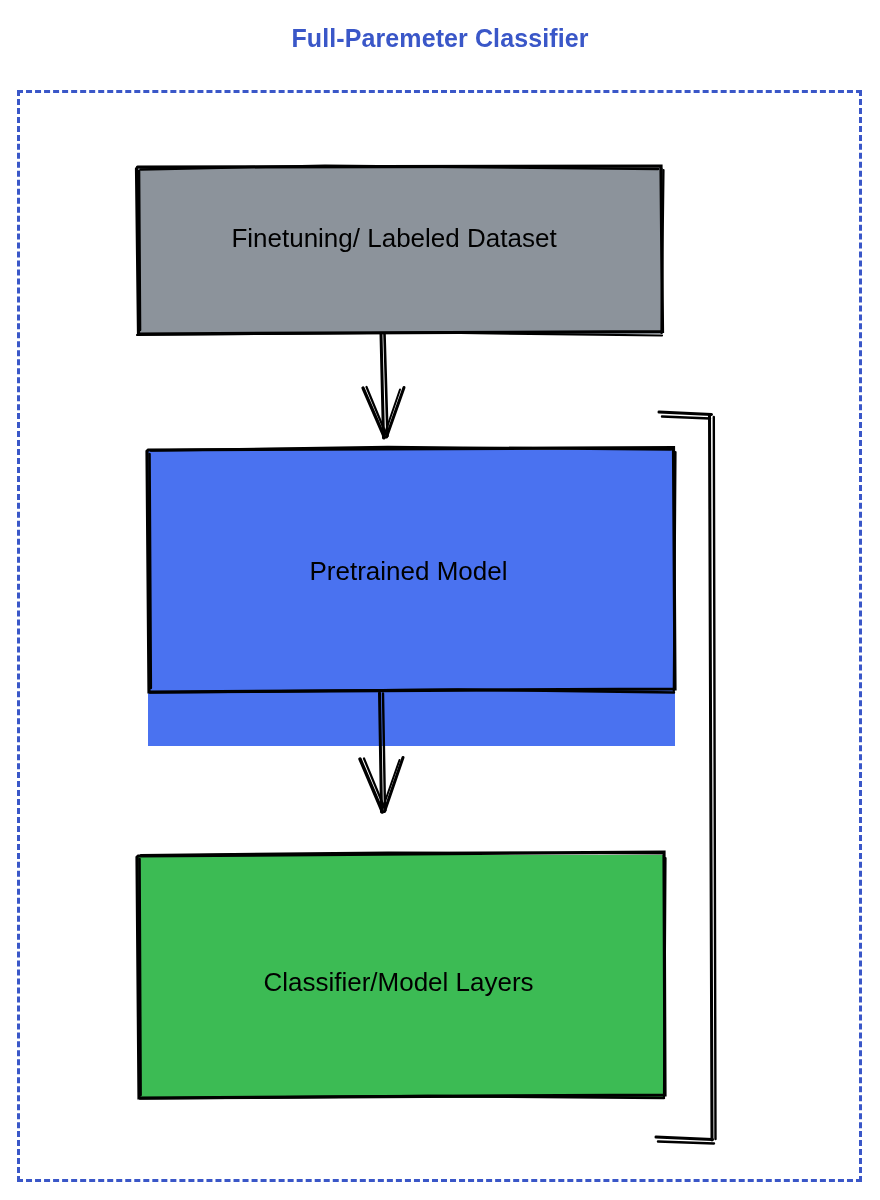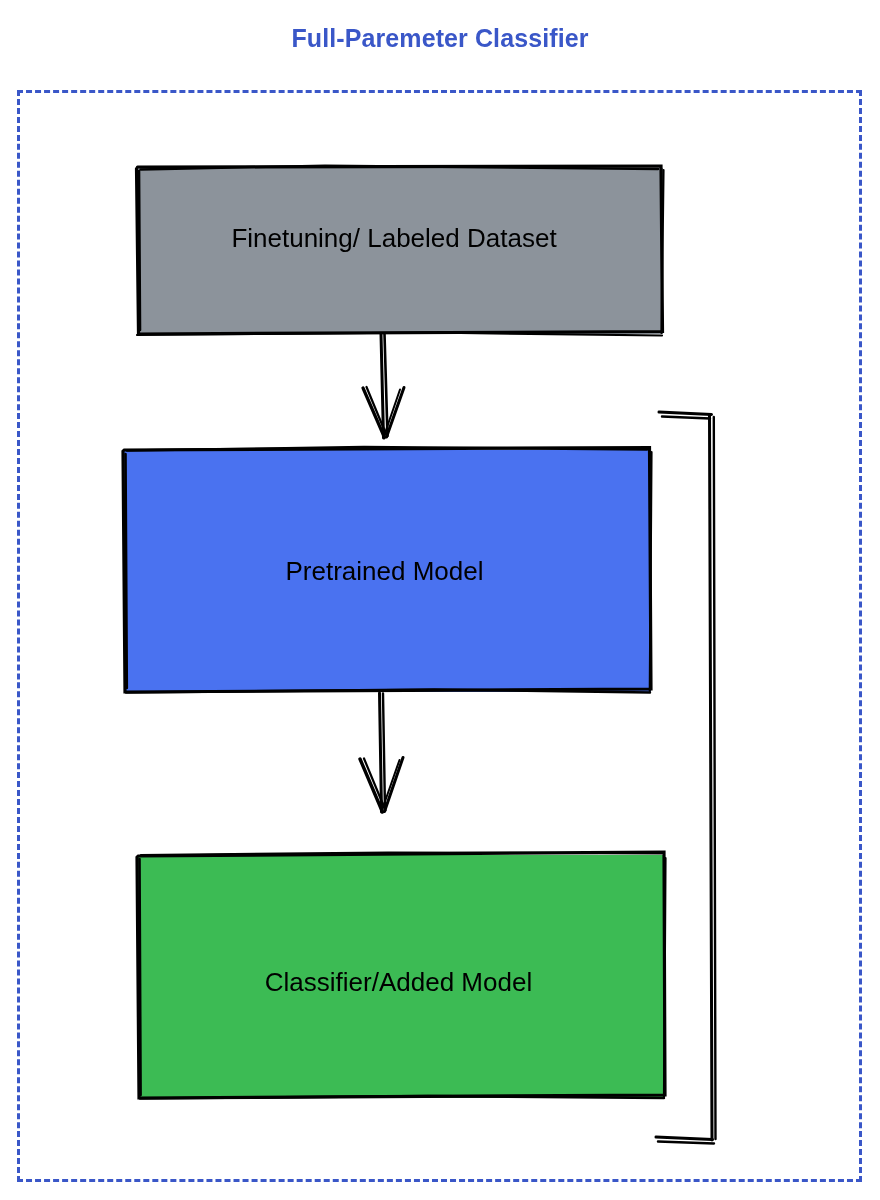--- a/index.html
+++ b/index.html
@@ -85,24 +85,24 @@
   }
   #box-dataset .fill { background: #8c939b; }
   #box-dataset .box-label {
     top: 48px;
     left: -6px;
     margin-top: 8px;
   }
 
   
   #box-pretrained {
-    left: 124px;
+    left: 148px;
     top: 450px;
     width: 527px;
-    height: 242px;
+    height: 296px;
   }
   #box-pretrained .fill { background: #4a72f0; }
   #box-pretrained .box-label {
     top: 107px;
     left: -3px;
   }
 
   
   #box-classifier {
     left: 138px;
@@ -175,21 +175,21 @@
 
   <div class="sketch-box" id="box-classifier">
     <div class="fill"></div>
     <svg class="frame" width="547" height="263" viewBox="0 0 547 263">
       <path d="M10.0,11.0 L536.0,7.0 L537.0,250.0 L11.0,253.0 L9.0,12.0" fill="none" stroke="#000000" stroke-width="3.2" stroke-linecap="round"></path>
       <path d="M13.0,10.0 L260,7.5 L534.0,8.5" fill="none" stroke="#000000" stroke-width="2.2" stroke-linecap="round"></path>
       <path d="M11.5,14.0 L12.6,250.0" fill="none" stroke="#000000" stroke-width="2.6" stroke-linecap="round"></path>
       <path d="M537.5,13.0 L536.0,252.0" fill="none" stroke="#000000" stroke-width="2.2" stroke-linecap="round"></path>
       <path d="M12.0,253.5 L300,251.0 L536.0,253.0" fill="none" stroke="#000000" stroke-width="2.4" stroke-linecap="round"></path>
     </svg>
-    <div class="box-label">Classifier/Added Model</div>
+    <div class="box-label">Classifier/Model Layers</div>
   </div>
 
   <svg class="connectors" viewBox="0 0 880 1200">
 
     <g>
       <path d="M381.0,334.0 L383.5,438.0" fill="none" stroke="#000000" stroke-width="3.0" stroke-linecap="round"></path>
       <path d="M384.5,334.0 L387.5,436.0" fill="none" stroke="#000000" stroke-width="2.6" stroke-linecap="round"></path>
       <path d="M363.0,388.0 L384.5,437.5" fill="none" stroke="#000000" stroke-width="3.2" stroke-linecap="round"></path>
       <path d="M366.5,387.0 L387.0,436.5" fill="none" stroke="#000000" stroke-width="2.2" stroke-linecap="round"></path>
       <path d="M404.0,387.5 L386.5,437.0" fill="none" stroke="#000000" stroke-width="3.0" stroke-linecap="round"></path>

